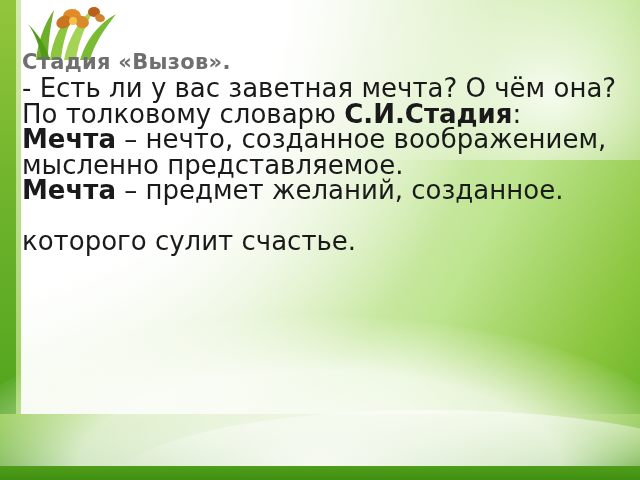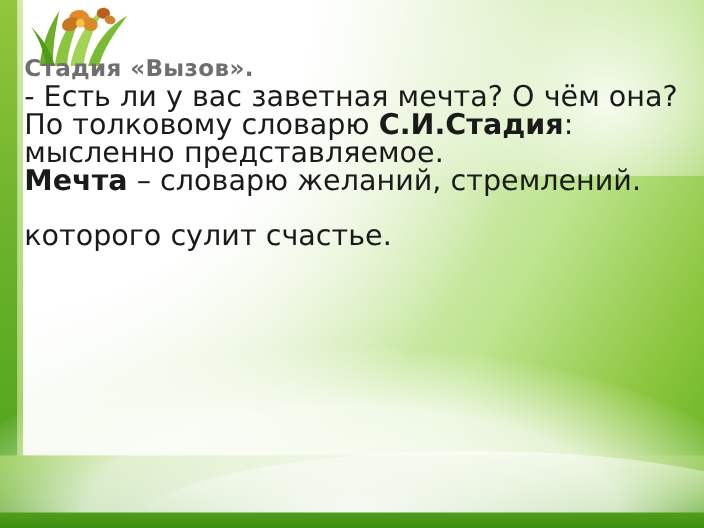--- a/index.html
+++ b/index.html
@@ -133,22 +133,23 @@
       <ellipse cx="66" cy="10" rx="6" ry="5" fill="#b85f1c"></ellipse>
       <ellipse cx="72" cy="16" rx="5" ry="4" fill="#d08333" transform="rotate(20 72 16)"></ellipse>
     </svg>
   </div>
 
   <div class="content">
     <div class="title">Стадия «Вызов».</div>
     <div>
         <div class="line"><span>- Есть ли у вас заветная мечта? О чём она?</span></div>
         <div class="line"><span>По толковому словарю </span><span class="b">С.И.Стадия</span><span>:</span></div>
+        <div class="line"><span class="b">Мечта</span><span> – нечто, созданное воображением,</span></div>
         <div class="line"><span>мысленно представляемое.</span></div>
-        <div class="line"><span class="b">Мечта</span><span> – словарю желаний, стремлений.</span></div>
+        <div class="line"><span class="b">Мечта</span><span> – предмет желаний, созданное.</span></div>
         <div class="spacer"></div>
         <div class="line"><span>которого сулит счастье.</span></div>
       </div>
   </div>
 
   <div class="bottom-band"></div>
   <div class="bottom-swoosh"></div>
   <div class="bottom-swoosh2"></div>
 
 </div>

